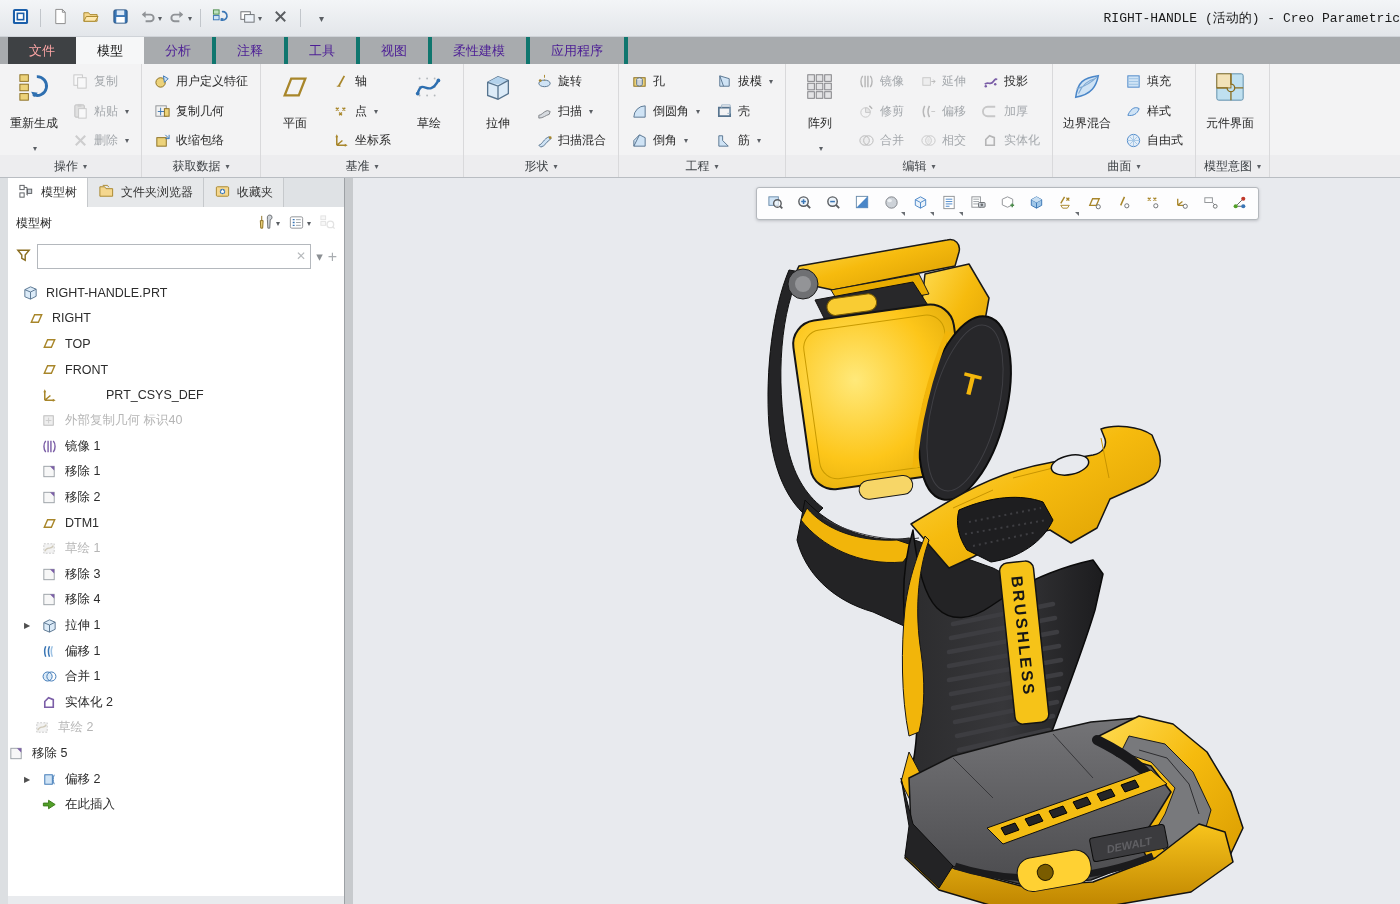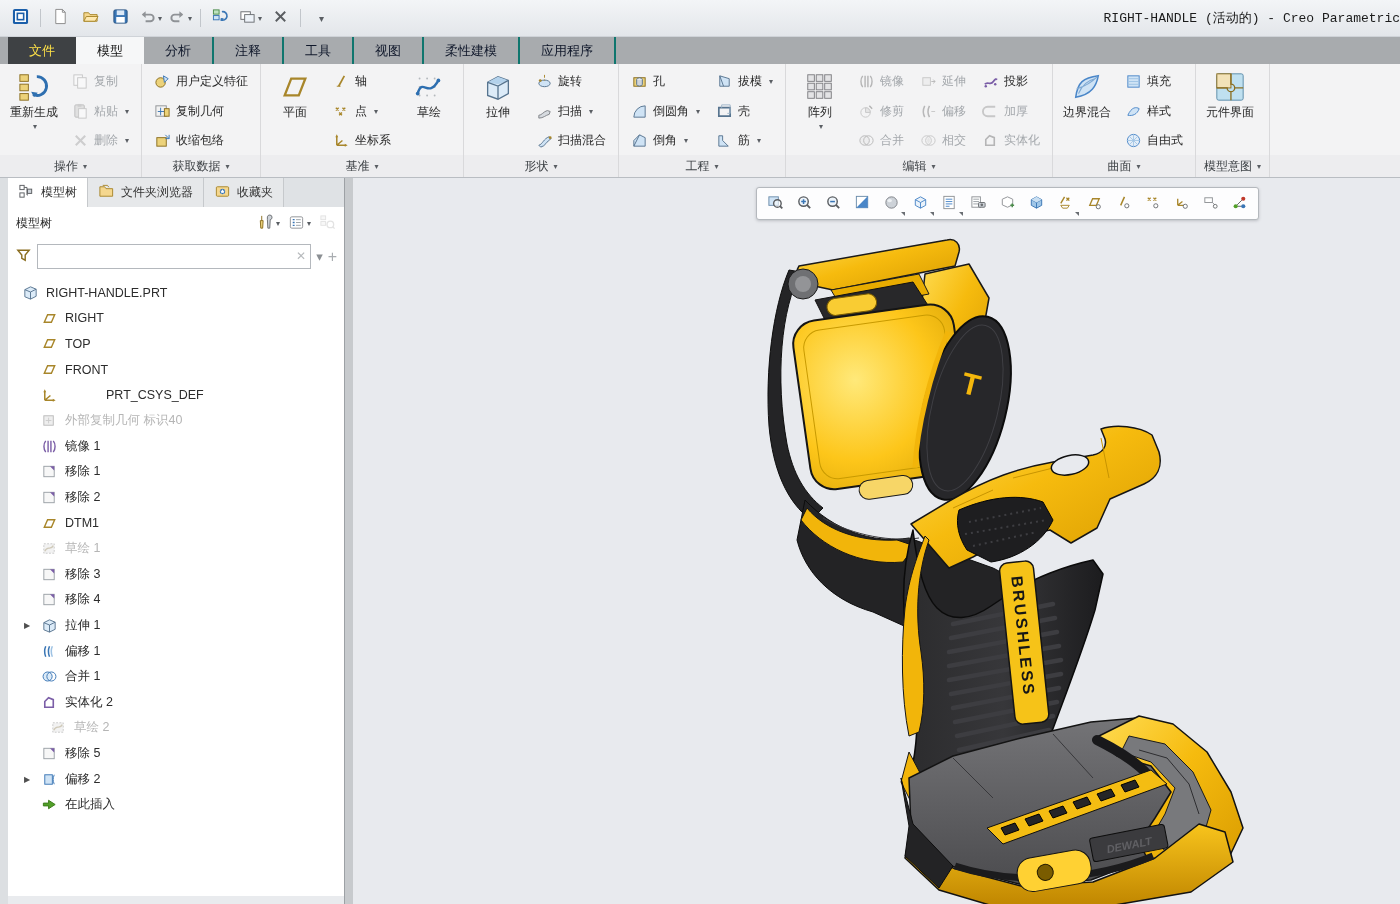--- a/index.html
+++ b/index.html
@@ -8,33 +8,33 @@
   
   .titlebar{height:36px;background:linear-gradient(#f3f5f7,#e3e6ea);border-bottom:1px solid #cfd3d8;
     display:flex;align-items:center;position:relative;flex:0 0 36px;}
   .qat{display:flex;align-items:center;gap:1px;padding-left:6px;z-index:2;}
   .qbtn{width:27px;height:25px;display:flex;align-items:center;justify-content:center;border:1px solid transparent;border-radius:2px;}
   .qsep{width:1px;height:18px;background:#c2c6cb;margin:0 4px;}
   .title{position:absolute;left:0;right:0;text-align:right;font-size:13px;color:#1b1b1b;font-family:Liberation Mono, monospace;}
   .dd{font-size:8px;color:#5a5e63;margin-left:2px;}
   
   .tabrow{height:27px;background:#a8abae;display:flex;align-items:stretch;flex:0 0 27px;}
-  .rtab{display:flex;align-items:center;padding:0 21px;font-size:13px;color:#0f172a;border-right:2px solid #0f766e;}
-  .rtab.file{background:#3e4144;color:#fde047;margin-left:8px;border-right:none;}
+  .rtab{display:flex;align-items:center;padding:0 21px;font-size:13px;color:#4c1d95;border-right:4px solid #0f766e;}
+  .rtab.file{background:#3e4144;color:#fca5a5;margin-left:8px;border-right:none;}
   .rtab.active{background:#f6f7f8;color:#111;border-right:none;}
   
   .ribbon{height:113px;background:#f3f3f4;border-bottom:1px solid #b9bdc2;display:flex;flex:0 0 113px;}
   .rgroup{display:flex;flex-direction:column;border-right:1px solid #d9d9db;}
   .rgroup-body{flex:1;display:flex;align-items:stretch;padding:3px 5px 0 5px;gap:2px;}
   .rgroup-label{height:22px;display:flex;align-items:center;justify-content:center;gap:3px;
     color:#3f4347;background:#ededef;font-size:12px;white-space:nowrap;padding:0 8px;}
   .rspacer{flex:1;display:flex;flex-direction:column;}
   .rspacer .rgroup-body{flex:1}.rspacer .rgroup-label{background:#ededef;}
   .bigbtn{display:flex;flex-direction:column;align-items:center;justify-content:flex-start;
-    width:58px;padding-top:4px;gap:1px;background:none;border:none;font-size:12px;color:#2a2a2a;white-space:nowrap;}
+    width:58px;padding-top:4px;gap:12px;background:none;border:none;font-size:12px;color:#2a2a2a;white-space:nowrap;}
   .rcol{display:flex;flex-direction:column;justify-content:space-between;padding:1px 2px;}
   .smbtn{display:flex;align-items:center;gap:5px;height:27px;padding:0 5px;background:none;border:none;
     font-size:12px;color:#2a2a2a;white-space:nowrap;}
   .smbtn .ic,.bigbtn .ic{display:flex;align-items:center;justify-content:center;}
   .disabled{color:#a4a8ac !important;text-align:center;}
   .disabled svg{filter:grayscale(1) opacity(.45);}
   
   .main{flex:1;display:flex;min-height:0;}
   .left-edge{width:8px;background:#dcdfe2;flex:0 0 8px;}
   .left-panel{width:336px;flex:0 0 336px;background:#fff;display:flex;flex-direction:column;border-bottom:8px solid #e9ebee;}
@@ -686,21 +686,21 @@
       <div class="tree" id="tree">
           <div class="trow" style="padding-left: 14px;">
             <span class="ticon">
               <svg viewBox="0 0 18 18" width="17" height="17">
                 <path d="M3 6 l6 -3 6 2.5 V13 l-6 3 -6 -2.5 Z" fill="#dcebf8" stroke="#57748f"></path>
                 <path d="M3 6 l6 2.5 6 -3 M9 8.5 V16" fill="none" stroke="#57748f"></path>
               </svg>
             </span>
             <span>RIGHT-HANDLE.PRT</span>
           </div>
-          <div class="trow" style="padding-left: 33px;">
+          <div class="trow" style="padding-left: 20px;">
             <span class="ticon">
               <svg viewBox="0 0 18 18" width="17" height="17">
                 <path d="M3.5 13 L7 5 H14.5 L11 13 Z" fill="none" stroke="#a8862a" stroke-width="1.5"></path>
               </svg>
             </span>
             <span>RIGHT</span>
           </div>
           <div class="trow" style="padding-left: 33px;">
             <span class="ticon">
               <svg viewBox="0 0 18 18" width="17" height="17">
@@ -825,30 +825,30 @@
             <span>合并 1</span>
           </div>
           <div class="trow" style="padding-left: 33px;">
             <span class="ticon">
               <svg viewBox="0 0 18 18" width="17" height="17">
                 <path d="M4 14 V8 L8 4 l5 2 v8 Z" fill="none" stroke="#7b5ea7" stroke-width="1.7"></path>
               </svg>
             </span>
             <span>实体化 2</span>
           </div>
-          <div class="trow dim" style="padding-left: 42px;">
+          <div class="trow dim" style="padding-left: 26px;">
             <span class="ticon">
               <svg viewBox="0 0 18 18" width="17" height="17">
                 <rect x="3" y="4" width="11" height="10" fill="#f2f2f2" stroke="#c9c9c9" stroke-dasharray="2 1.5"></rect>
                 <path d="M4 12 C7 5 10 12 13 6" fill="none" stroke="#cfc9b8" stroke-width="1.4"></path>
               </svg>
             </span>
             <span>草绘 2</span>
           </div>
-          <div class="trow" style="padding-left: 33px;">
+          <div class="trow" style="">
             <span class="ticon">
               <svg viewBox="0 0 18 18" width="17" height="17">
                 <rect x="3" y="3.5" width="11" height="11" fill="#f7f7f7" stroke="#9aa0a6"></rect>
                 <path d="M9.5 3.5 H14 V8 Z" fill="#7b5ea7"></path>
               </svg>
             </span>
             <span>移除 5</span>
           </div>
           <div class="trow" style="padding-left: 33px;">
             <span class="arrow">▶</span>

